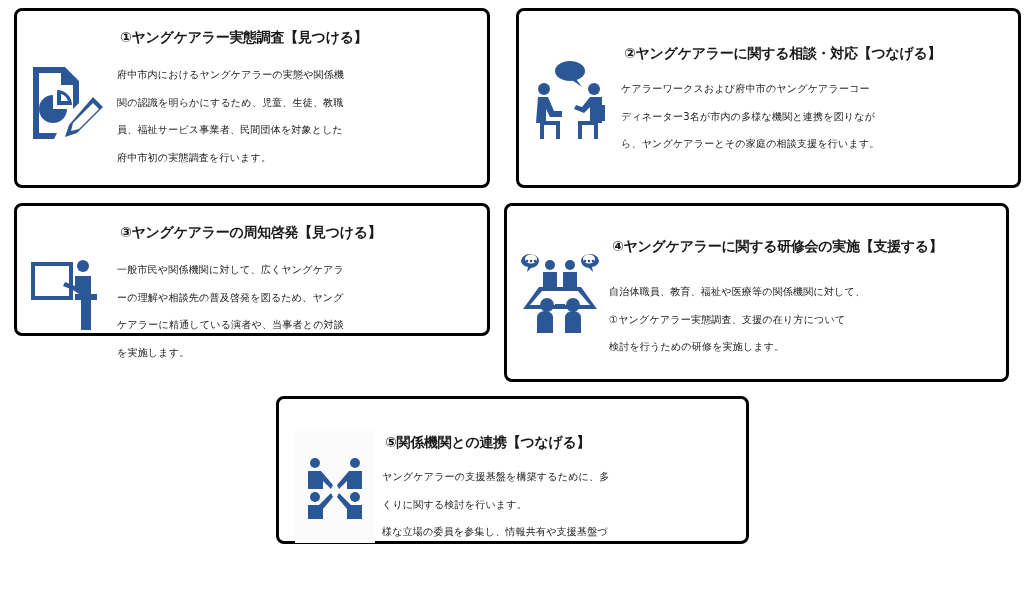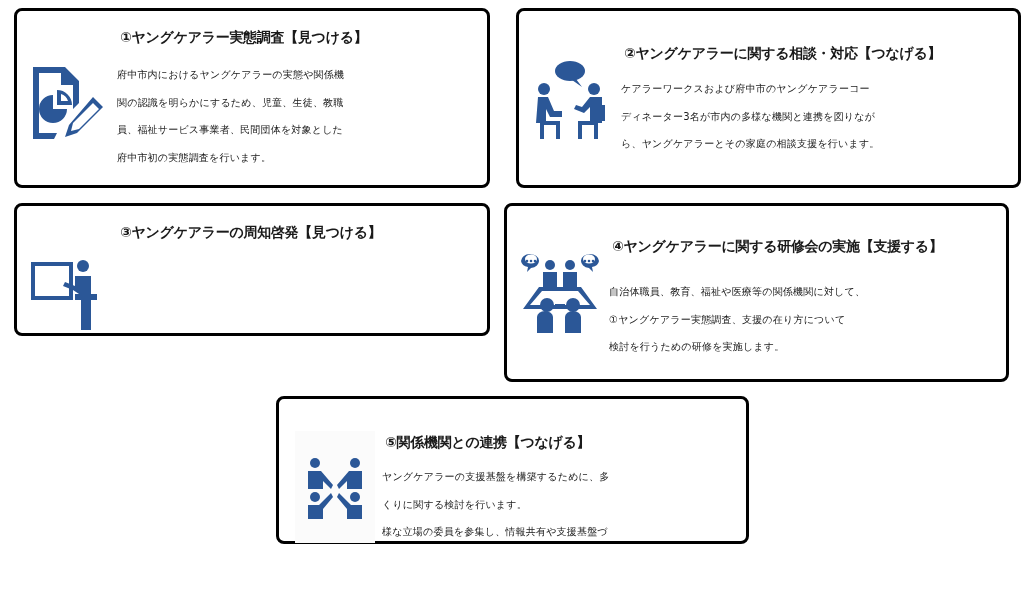--- a/index.html
+++ b/index.html
@@ -98,20 +98,26 @@
     <svg width="80" height="80" viewBox="0 0 80 80">
       <g fill="#2b5797">
         <path d="M4 6 H46 V44 H4 Z M8 10 V40 H42 V10 Z" fill-rule="evenodd"></path>
         <circle cx="56" cy="10" r="6"></circle>
         <path d="M48 20 H64 V38 H52 L46 34 L36 30 L38 26 L48 30 Z"></path>
         <path d="M48 38 H70 V44 H64 V74 H54 V44 H48 Z"></path>
       </g>
     </svg>
   </div>
   <div class="title">③ヤングケアラーの周知啓発【見つける】</div>
+  <div class="body">
+    <span>一般市民や関係機関に対して、広くヤングケアラ</span>
+    <span>ーの理解や相談先の普及啓発を図るため、ヤング</span>
+    <span>ケアラーに精通している演者や、当事者との対談</span>
+    <span>を実施します。</span>
+  </div>
 </div>
 
 <div class="card" id="card4">
   <div class="icon">
     <svg width="86" height="86" viewBox="0 0 86 86">
       <g fill="#2b5797">
         <path d="M4 10 A9 7 0 1 1 14 17 L10 21 L11 16 A9 7 0 0 1 4 10 Z M8 8 A6 4.5 0 1 0 20 8 A6 4.5 0 1 0 8 8 Z" fill-rule="evenodd"></path>
         <circle cx="10" cy="10" r="1.3"></circle>
           <circle cx="14" cy="10" r="1.3"></circle>
           <circle cx="18" cy="10" r="1.3"></circle>

